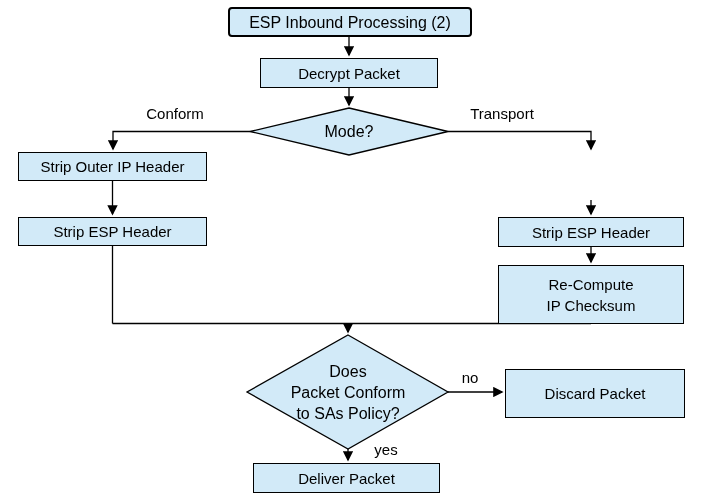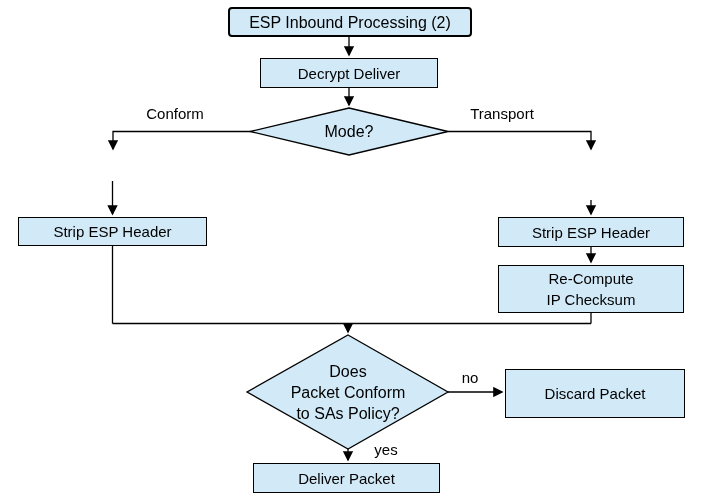--- a/index.html
+++ b/index.html
@@ -63,21 +63,21 @@
     background: transparent;
   }
 
   
   .n-start    { left: 228px; top: 7px;   width: 244px; height: 30px; }
   .n-decrypt  { left: 260px; top: 58px;  width: 178px; height: 30px; }
   .n-stripouter { left: 18px; top: 152px; width: 189px; height: 29px; }
   .n-stripespL  { left: 18px; top: 217px; width: 189px; height: 29px; }
   .n-ipnext     { left: 498px; top: 152px; width: 186px; height: 48px; }
   .n-stripespR  { left: 498px; top: 217px; width: 186px; height: 30px; }
-  .n-recompute  { left: 498px; top: 265px; width: 186px; height: 48px; }
+  .n-recompute  { left: 498px; top: 265px; width: 186px; height: 59px; }
   .n-discard    { left: 505px; top: 369px; width: 180px; height: 49px; }
   .n-deliver    { left: 253px; top: 463px; width: 187px; height: 30px; }
 
   .d-mode-label   { left: 250px; top: 108px; width: 198px; height: 47px; }
   .d-policy-label { left: 247px; top: 335px; width: 202px; height: 114px; }
 
   .l-tunnel    { left: 135px; top: 105px; width: 80px; }
   .l-transport { left: 460px; top: 105px; width: 84px; }
   .l-no        { left: 450px; top: 369px; width: 40px; }
   .l-yes       { left: 364px; top: 441px; width: 44px; }
@@ -110,23 +110,26 @@
 
     <polygon class="diamond" points="349,108 448,131.5 349,155 250,131.5"></polygon>
     <polygon class="diamond" points="348,335 448,392 348,449 247,392"></polygon>
   </svg>
 
   <div class="node rounded n-start">
     <span>ESP Inbound Processing (2)</span>
   </div>
 
   <div class="node n-decrypt">
-    <span>Decrypt Deliver</span>
+    <span>Decrypt Packet</span>
   </div>
 
+  <div class="node n-stripouter">
+    <span>Strip Outer IP Header</span>
+  </div>
 
   <div class="node n-stripespL">
     <span>Strip ESP Header</span>
   </div>
 
 
   <div class="node n-stripespR">
     <span>Strip ESP Header</span>
   </div>
 

